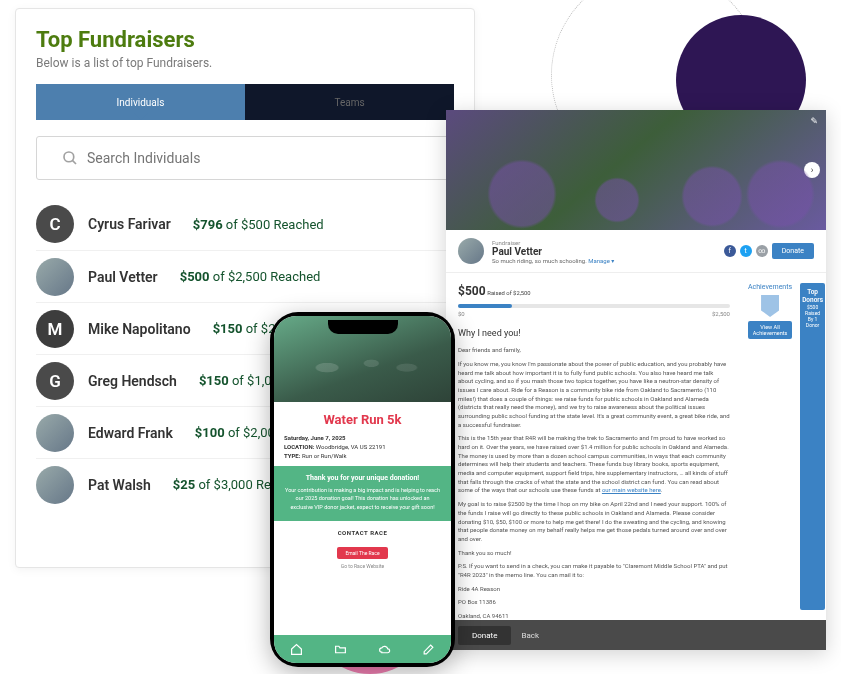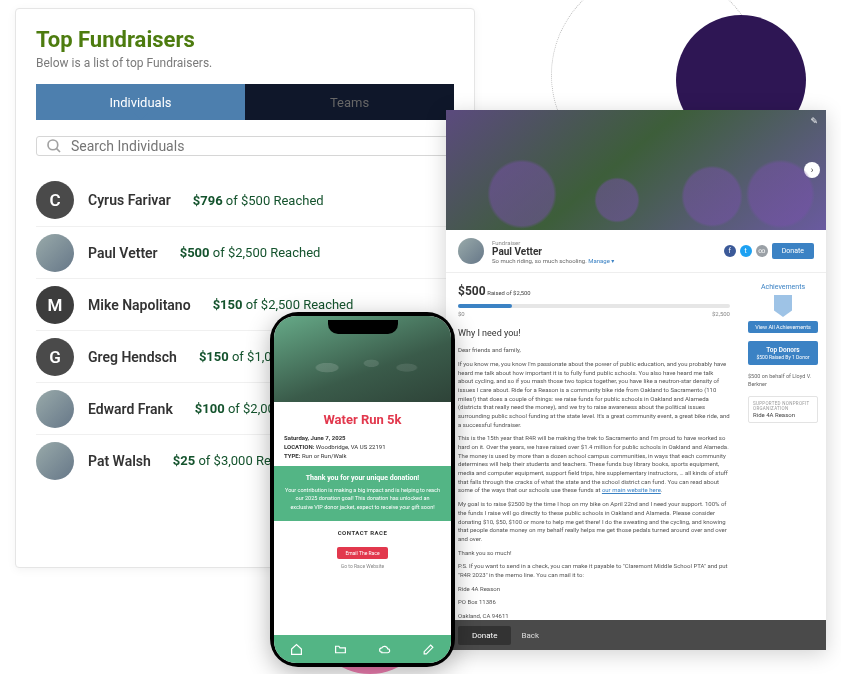--- a/index.html
+++ b/index.html
@@ -14,28 +14,28 @@
   .panel-left {
     position: absolute; left: 15px; top: 8px; width: 460px; height: 560px;
     background: #fff; border: 1px solid #e5e5e5; border-radius: 4px;
     box-shadow: 0 2px 10px rgba(0,0,0,.05); padding: 18px 20px 10px;
     z-index: 1;
   }
   .panel-left h2 { font-size: 22px; font-weight: 700; color: #4d7c0f; margin-bottom: 4px; }
   .panel-left .sub { font-size: 12px; color: #7a7a7a; margin-bottom: 14px; }
   .tabs { display: flex; gap: 0; margin-bottom: 16px; }
   .tab { flex: 1; height: 36px; display: flex; align-items: center; justify-content: center;
-         font-size: 13px; cursor: pointer; position: relative; }
+         font-size: 10px; cursor: pointer; position: relative; }
   .tab.active { background: #4d7fae; color: #fff; }
   .tab.inactive { background: #0f172a; color: #666; }
   .tab.active::after { content:''; position:absolute; bottom:-7px; left:50%; margin-left:-7px;
     border:7px solid transparent; border-top-color:#4d7fae; }
 
   .searchbar { display:flex; align-items:center; border:1px solid #d6d6d6; border-radius:3px;
-    height:20px; padding:0 8px; margin-bottom:18px; }
+    height:44px; padding:0 24px; margin-bottom:18px; }
   .searchbar svg { width:18px; height:18px; opacity:.55; margin-right:8px; }
   .searchbar input { border:0; outline:0; flex:1; font-size:14px; color:#555; }
 
   .fundraisers { display:flex; flex-direction:column; }
   .frow { display:flex; align-items:center; height:52px; border-top:1px solid #f0f0f0; gap:14px; }
   .frow:first-child { border-top: 0; }
   .avatar { width:38px; height:38px; border-radius:50%; display:flex; align-items:center; justify-content:center;
     color:#fff; font-weight:600; font-size:17px; flex-shrink:0; background:#444; overflow:hidden; }
   .avatar.img { background:linear-gradient(135deg,#9aa 0%, #678 100%); }
   .fname { font-weight:600; color:#333; font-size:14px; margin-right:8px; }
@@ -101,21 +101,21 @@
   .pr-body { display:flex; flex:1; overflow:hidden; }
   .pr-main { flex:1; padding:10px 10px 0 12px; color:#444; line-height:1.45; overflow:hidden; }
   .pr-amount { font-size:12px; font-weight:700; color:#333; }
   .pr-bar { height:4px; background:#e6e6e6; border-radius:2px; margin:4px 0 2px; position:relative; }
   .pr-bar i { position:absolute; left:0; top:0; bottom:0; width:20%; background:#3b82c4; border-radius:2px; }
   .pr-bar-lbl { display:flex; justify-content:space-between; font-size:6px; color:#888; margin-bottom:8px; }
   .pr-h { font-size:9px; font-weight:400; color:#333; margin:4px 0 6px; }
   .pr-main p { font-size:6px; margin-bottom:5px; color:#555; }
   .pr-main a.inline { color:#3b82c4; }
 
-  .pr-side { width:86px; padding:10px 8px; display:flex; flex-direction:column; gap:8px; font-size:6px; }
+  .pr-side { width:86px; padding:10px 8px; display:flex; flex-direction:row; gap:8px; font-size:6px; }
   .ach { text-align:center; }
   .ach .title { color:#3b82c4; font-size:7px; margin-bottom:4px; }
   .ach .badge { width:18px; height:22px; margin:0 auto 4px; background:#9ec3e6; clip-path:polygon(0 0,100% 0,100% 70%,50% 100%,0 70%); }
   .ach .viewall { background:#3b82c4; color:#fff; padding:3px 0; border-radius:2px; font-size:5.5px; }
   .topd { background:#3b82c4; color:#fff; text-align:center; padding:5px 2px; border-radius:2px; }
   .topd .t1 { font-size:6.5px; font-weight:600; }
   .topd .t2 { font-size:5px; }
   .donor-line { color:#666; font-size:5.5px; line-height:1.4; }
   .orgbox { border:1px solid #e3e3e3; padding:4px; border-radius:2px; }
   .orgbox .lbl { font-size:4.5px; color:#999; letter-spacing:.3px; }

